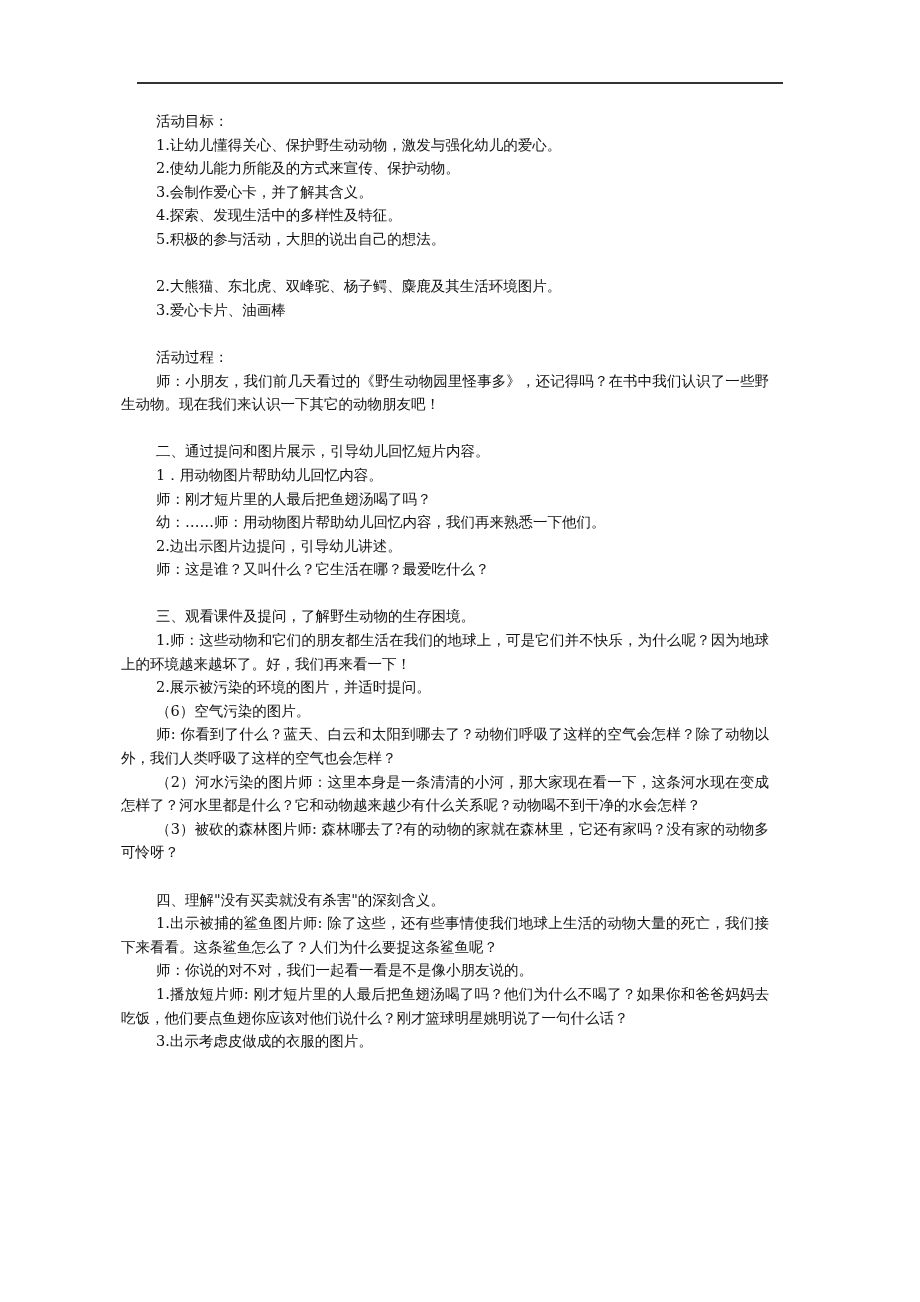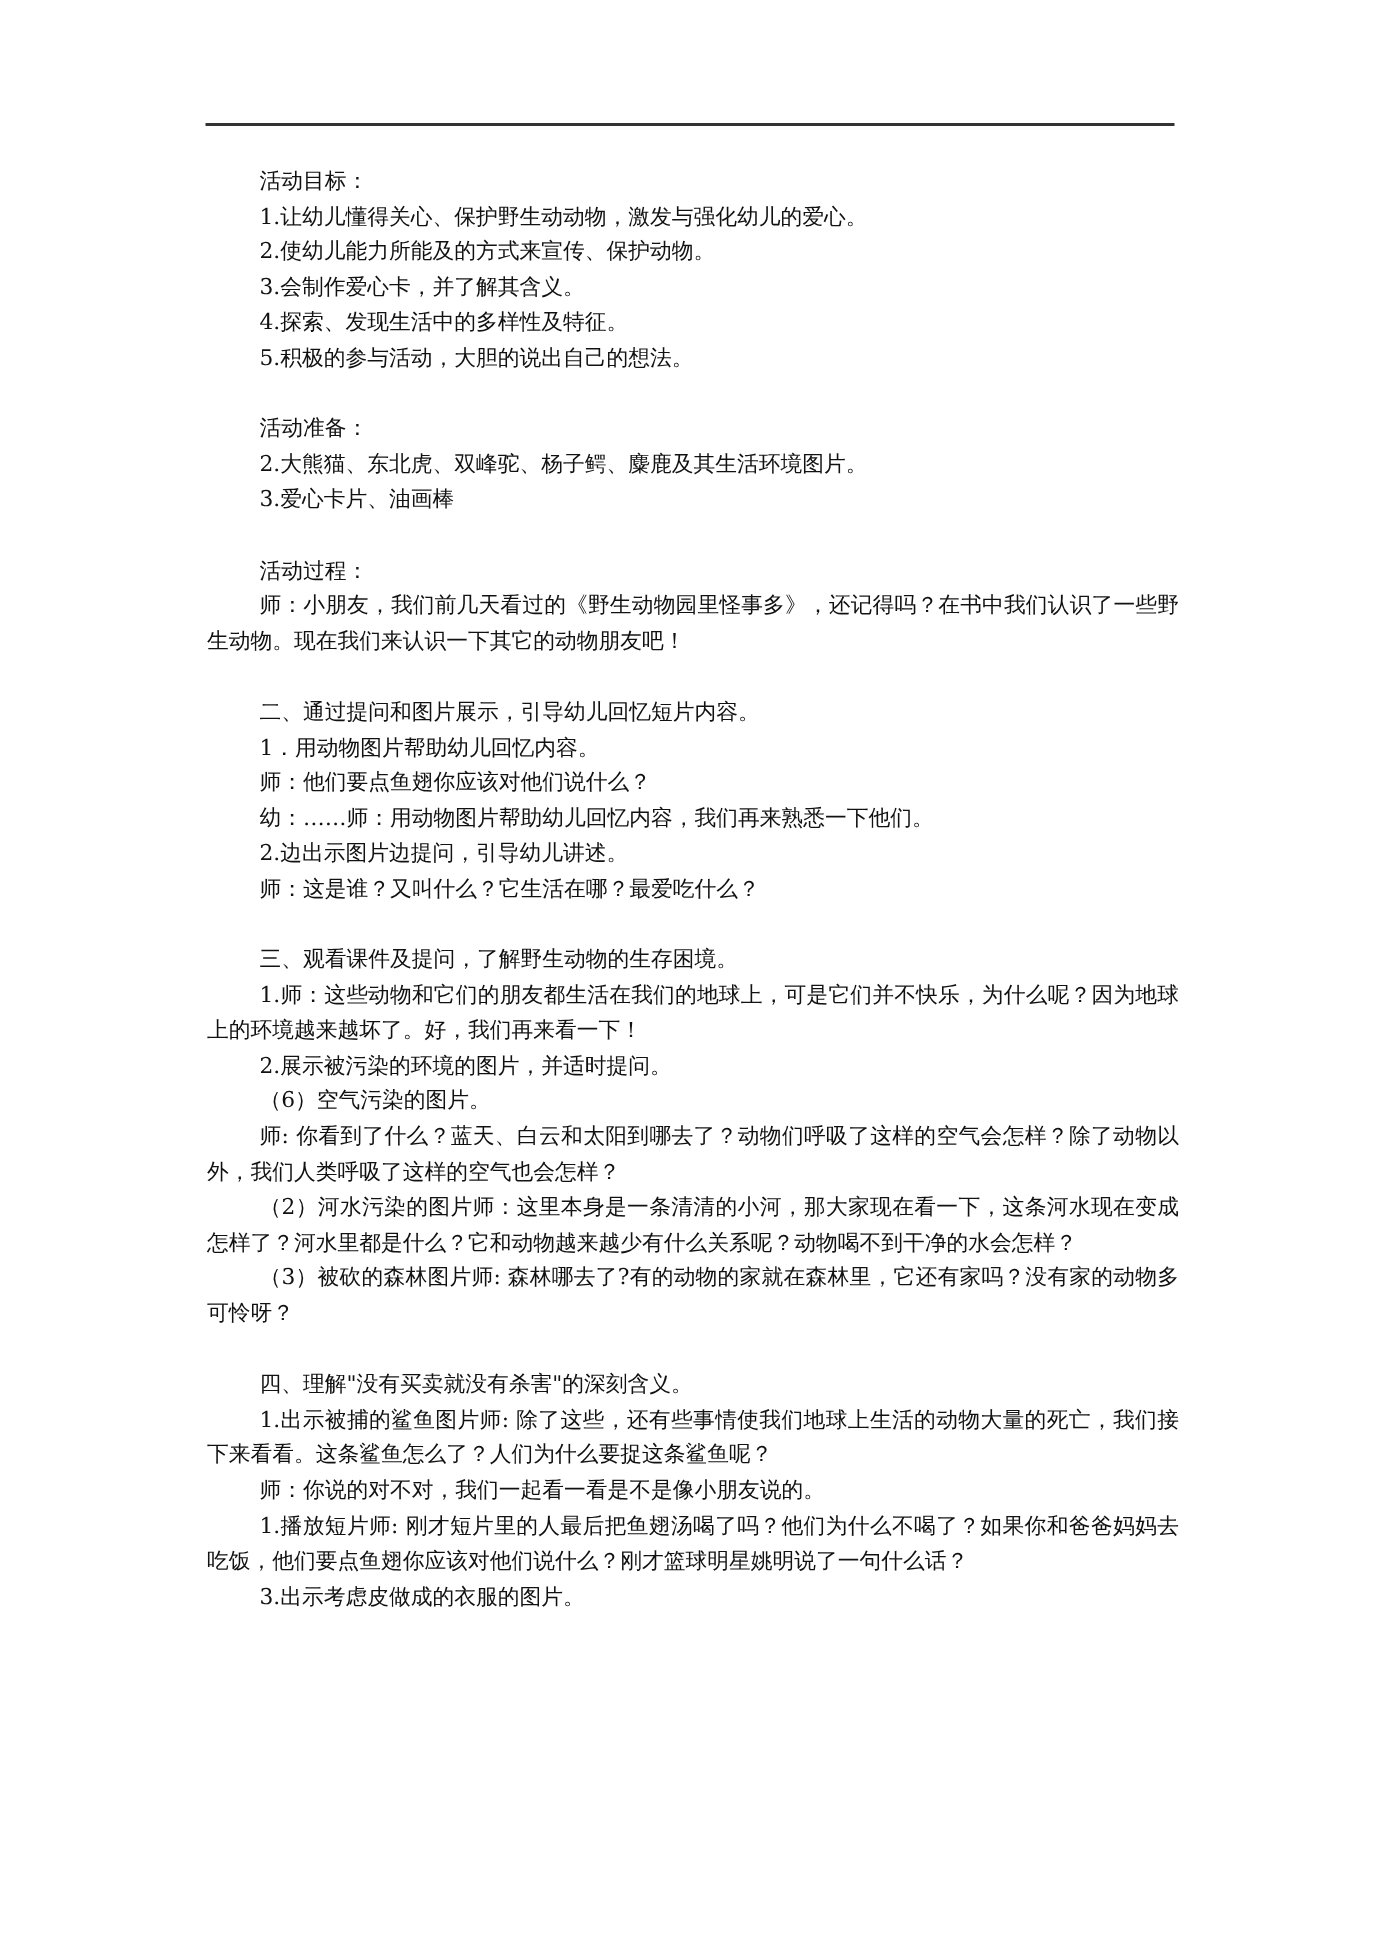--- a/index.html
+++ b/index.html
@@ -1,20 +1,20 @@
 <!DOCTYPE html>
 <html><head>
 <meta charset="utf-8">
 <style>
   html, body { margin: 0; padding: 0; background: #ffffff; }
   body { width: 920px; height: 1302px; position: relative; overflow: hidden;
          font-family: "DejaVu Serif", "Liberation Serif", serif; color: #111; }
   .rule { position: absolute; left: 137px; top: 82px; width: 646px; height: 0;
           border-top: 2px solid #333; }
-  .content { position: absolute; left: 138px; top: 110px; width: 648px;
+  .content { position: absolute; left: 121px; top: 110px; width: 648px;
              font-size: 14.5px; line-height: 23.6px; }
   .p { margin: 0; text-indent: 35px; text-align: justify; word-break: break-all; }
   .gap { height: 23.6px; }
 </style>
 </head>
 <body>
 
 <div class="rule"></div>
 
 <div class="content">
@@ -23,36 +23,35 @@
     <p class="p">活动目标：</p>
     <p class="p">1.让幼儿懂得关心、保护野生动动物，激发与强化幼儿的爱心。</p>
     <p class="p">2.使幼儿能力所能及的方式来宣传、保护动物。</p>
     <p class="p">3.会制作爱心卡，并了解其含义。</p>
     <p class="p">4.探索、发现生活中的多样性及特征。</p>
     <p class="p">5.积极的参与活动，大胆的说出自己的想法。</p>
   </div>
   <div class="gap"></div>
 
   <div>
-    <p class="p">活动准备：</p>
     <p class="p">2.大熊猫、东北虎、双峰驼、杨子鳄、麋鹿及其生活环境图片。</p>
     <p class="p">3.爱心卡片、油画棒</p>
   </div>
   <div class="gap"></div>
 
   <div>
     <p class="p">活动过程：</p>
     <p class="p">师：小朋友，我们前几天看过的《野生动物园里怪事多》，还记得吗？在书中我们认识了一些野生动物。现在我们来认识一下其它的动物朋友吧！</p>
   </div>
   <div class="gap"></div>
 
   <div>
     <p class="p">二、通过提问和图片展示，引导幼儿回忆短片内容。</p>
     <p class="p">1．用动物图片帮助幼儿回忆内容。</p>
-    <p class="p">师：他们要点鱼翅你应该对他们说什么？</p>
+    <p class="p">师：刚才短片里的人最后把鱼翅汤喝了吗？</p>
     <p class="p">幼：……师：用动物图片帮助幼儿回忆内容，我们再来熟悉一下他们。</p>
     <p class="p">2.边出示图片边提问，引导幼儿讲述。</p>
     <p class="p">师：这是谁？又叫什么？它生活在哪？最爱吃什么？</p>
   </div>
   <div class="gap"></div>
 
   <div>
     <p class="p">三、观看课件及提问，了解野生动物的生存困境。</p>
     <p class="p">1.师：这些动物和它们的朋友都生活在我们的地球上，可是它们并不快乐，为什么呢？因为地球上的环境越来越坏了。好，我们再来看一下！</p>
     <p class="p">2.展示被污染的环境的图片，并适时提问。</p>

